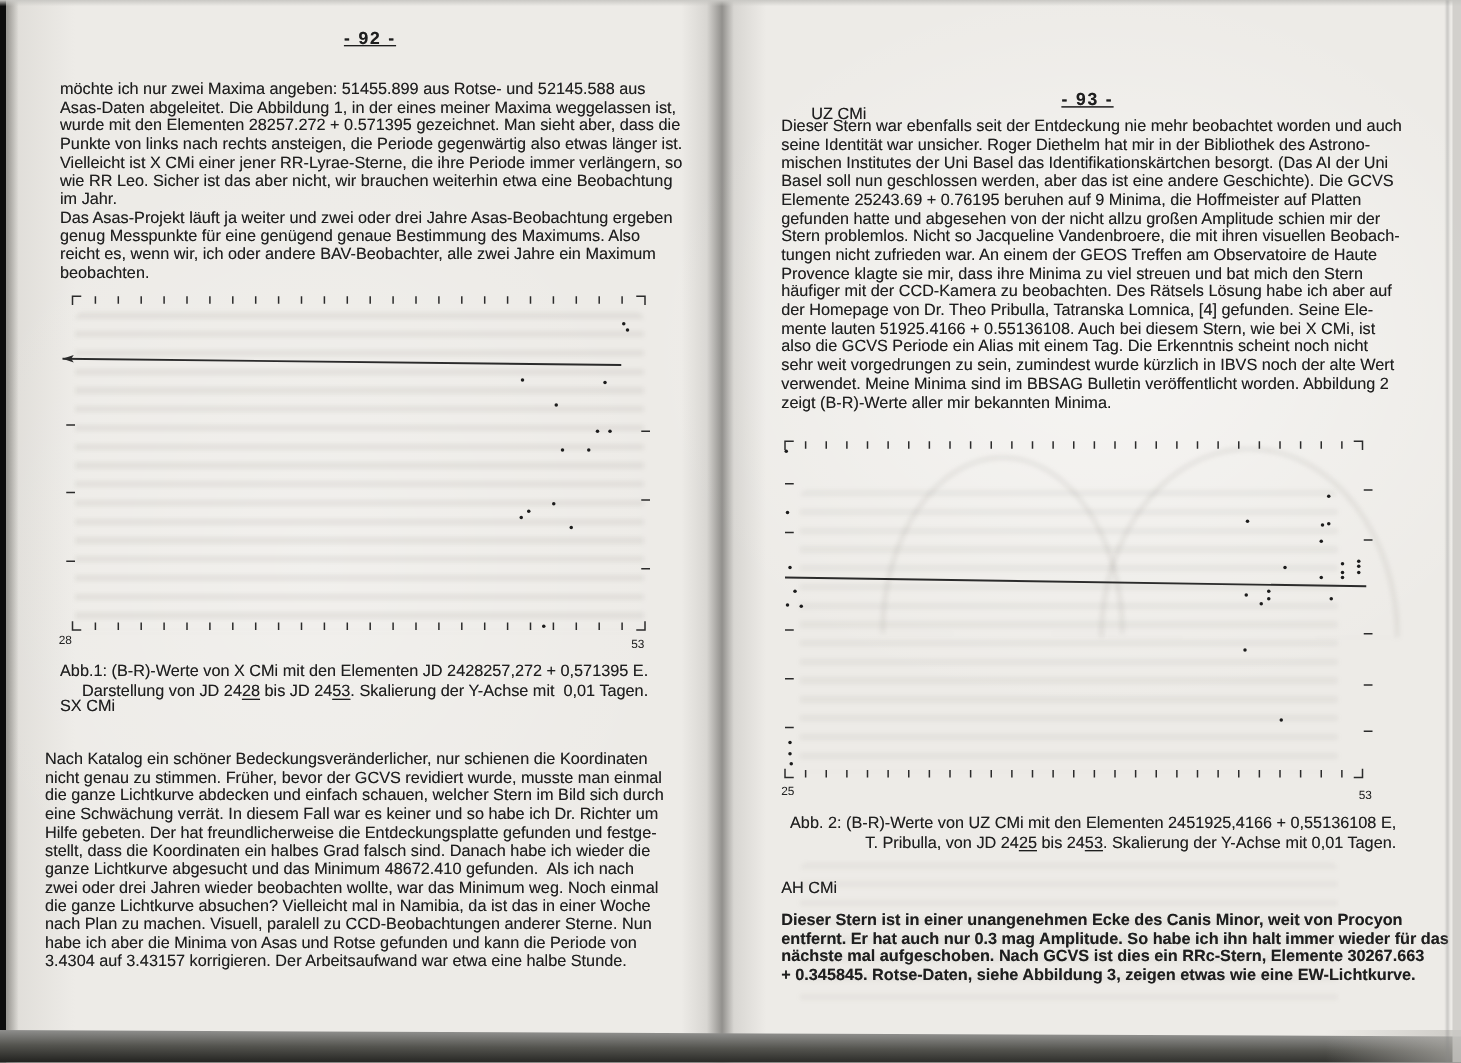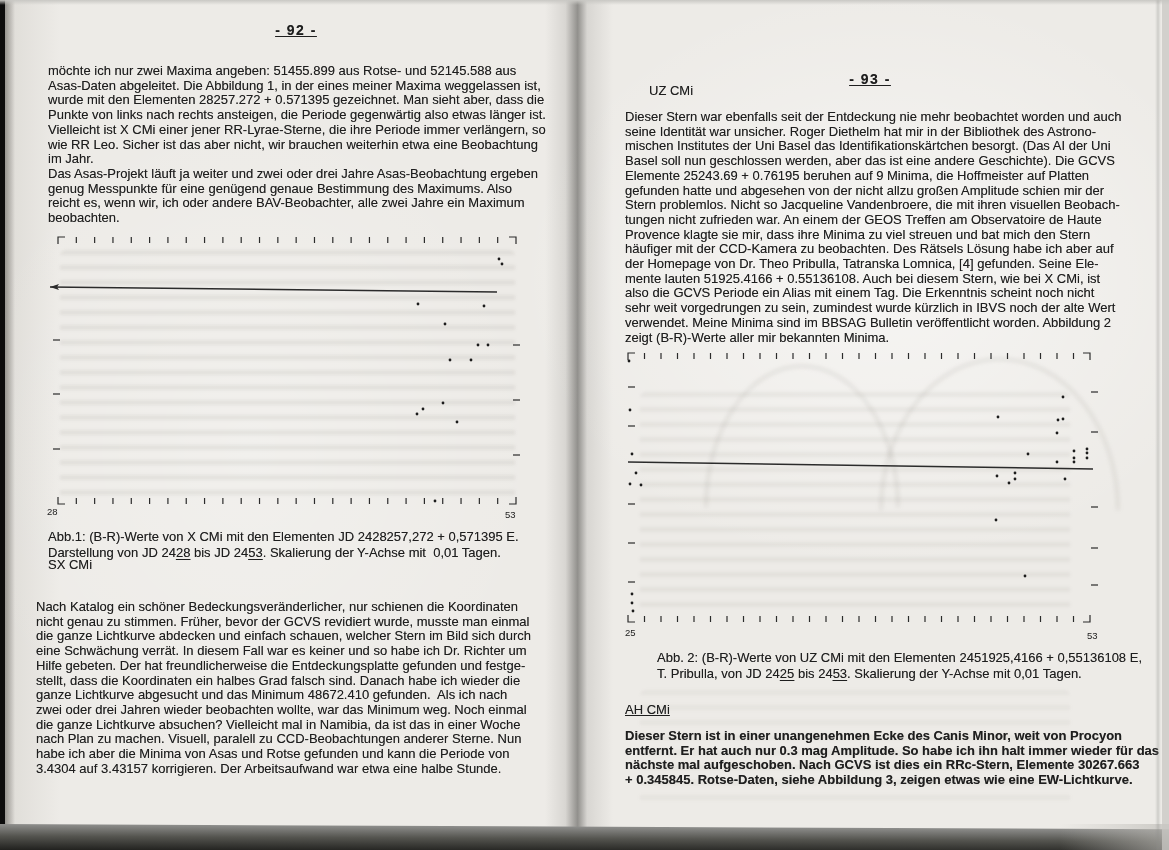--- a/index.html
+++ b/index.html
@@ -47,21 +47,21 @@
     background:repeating-linear-gradient(180deg,rgba(118,113,104,0.06) 0 5px,rgba(0,0,0,0) 5px 15px);}
   .bleed.arc{border:2px solid rgba(125,120,112,0.22);border-bottom:none;
     border-radius:50% 50% 0 0 / 100% 100% 0 0;background:none;filter:blur(2px);}
   .arc-a{left:705px;top:365px;width:190px;height:140px;}
   .arc-b{left:880px;top:358px;width:235px;height:150px;}
   
   .txt{position:absolute;margin:0;font-size:13px;line-height:14.7px;
     white-space:pre;color:#1e1e1e;text-shadow:0 0 0.5px rgba(45,45,45,0.55);}
   .pageno{position:absolute;font-size:14px;font-weight:700;letter-spacing:1.5px;
     text-align:center;width:140px;text-shadow:0 0 0.5px rgba(45,45,45,0.6);text-decoration:underline;}
-  .caption{line-height:15.5px;}
+  .caption{line-height:15.5px;text-align:right;}
   .caption u{text-underline-offset:2px;}
   .plot{position:absolute;}
   .plot svg{display:block;}
 </style>
 </head>
 <body>
 
 <div class="scan">
   <div class="paper-tone"></div>
 
@@ -186,21 +186,21 @@
 nach Plan zu machen. Visuell, paralell zu CCD-Beobachtungen anderer Sterne. Nun
 habe ich aber die Minima von Asas und Rotse gefunden und kann die Periode von
 3.4304 auf 3.43157 korrigieren. Der Arbeitsaufwand war etwa eine halbe Stunde.</p>
   </div>
 
   <div>
     <div class="pageno" style="left:800px;top:38px;margin-top:33px;">- 93 -</div>
 
     <p class="txt" style="left:649px;top:84px;">UZ CMi</p>
 
-    <p class="txt" style="left:625px;top:110px;">Dieser Stern war ebenfalls seit der Entdeckung nie mehr beobachtet worden und auch
+    <p class="txt" style="left:625px;top:94px;">Dieser Stern war ebenfalls seit der Entdeckung nie mehr beobachtet worden und auch
 seine Identität war unsicher. Roger Diethelm hat mir in der Bibliothek des Astrono-
 mischen Institutes der Uni Basel das Identifikationskärtchen besorgt. (Das AI der Uni
 Basel soll nun geschlossen werden, aber das ist eine andere Geschichte). Die GCVS
 Elemente 25243.69 + 0.76195 beruhen auf 9 Minima, die Hoffmeister auf Platten
 gefunden hatte und abgesehen von der nicht allzu großen Amplitude schien mir der
 Stern problemlos. Nicht so Jacqueline Vandenbroere, die mit ihren visuellen Beobach-
 tungen nicht zufrieden war. An einem der GEOS Treffen am Observatoire de Haute
 Provence klagte sie mir, dass ihre Minima zu viel streuen und bat mich den Stern
 häufiger mit der CCD-Kamera zu beobachten. Des Rätsels Lösung habe ich aber auf
 der Homepage von Dr. Theo Pribulla, Tatranska Lomnica, [4] gefunden. Seine Ele-
@@ -310,24 +310,24 @@
           <circle cx="400" cy="131" r="1.4" fill="#1c1c1c"></circle>
           <circle cx="394" cy="135" r="1.4" fill="#1c1c1c"></circle>
           <circle cx="450" cy="131" r="1.4" fill="#1c1c1c"></circle>
           <circle cx="381" cy="172" r="1.4" fill="#1c1c1c"></circle>
           <circle cx="410" cy="228" r="1.4" fill="#1c1c1c"></circle>
           <text x="10" y="288" font-size="9.5" fill="#222" font-family="&quot;Liberation Sans&quot;, sans-serif">25</text>
           <text x="472" y="291" font-size="9.5" fill="#222" font-family="&quot;Liberation Sans&quot;, sans-serif">53</text>
         </svg>
       </div>
 
-    <p class="txt caption" style="left:657px;top:650px;"><span>Abb. 2: (B-R)-Werte von UZ CMi mit den Elementen 2451925,4166 + 0,55136108 E,</span>
+    <p class="txt caption" style="left:632px;top:650px;"><span>Abb. 2: (B-R)-Werte von UZ CMi mit den Elementen 2451925,4166 + 0,55136108 E,</span>
 <span>T. Pribulla, von JD 24</span><u>25</u><span> bis 24</span><u>53</u><span>. Skalierung der Y-Achse mit 0,01 Tagen.</span></p>
 
-    <p class="txt" style="left:625px;top:703px;text-decoration:underline;">AH CMi</p>
+    <p class="txt" style="left:625px;top:703px;">AH CMi</p>
 
     <p class="txt" style="left:625px;top:729px;font-weight:bold;">Dieser Stern ist in einer unangenehmen Ecke des Canis Minor, weit von Procyon
 entfernt. Er hat auch nur 0.3 mag Amplitude. So habe ich ihn halt immer wieder für das
 nächste mal aufgeschoben. Nach GCVS ist dies ein RRc-Stern, Elemente 30267.663
 + 0.345845. Rotse-Daten, siehe Abbildung 3, zeigen etwas wie eine EW-Lichtkurve.</p>
   </div>
 
   <div class="fold-shadow"></div>
   <div class="edge-left"></div>
   <div class="edge-left-fade"></div>

